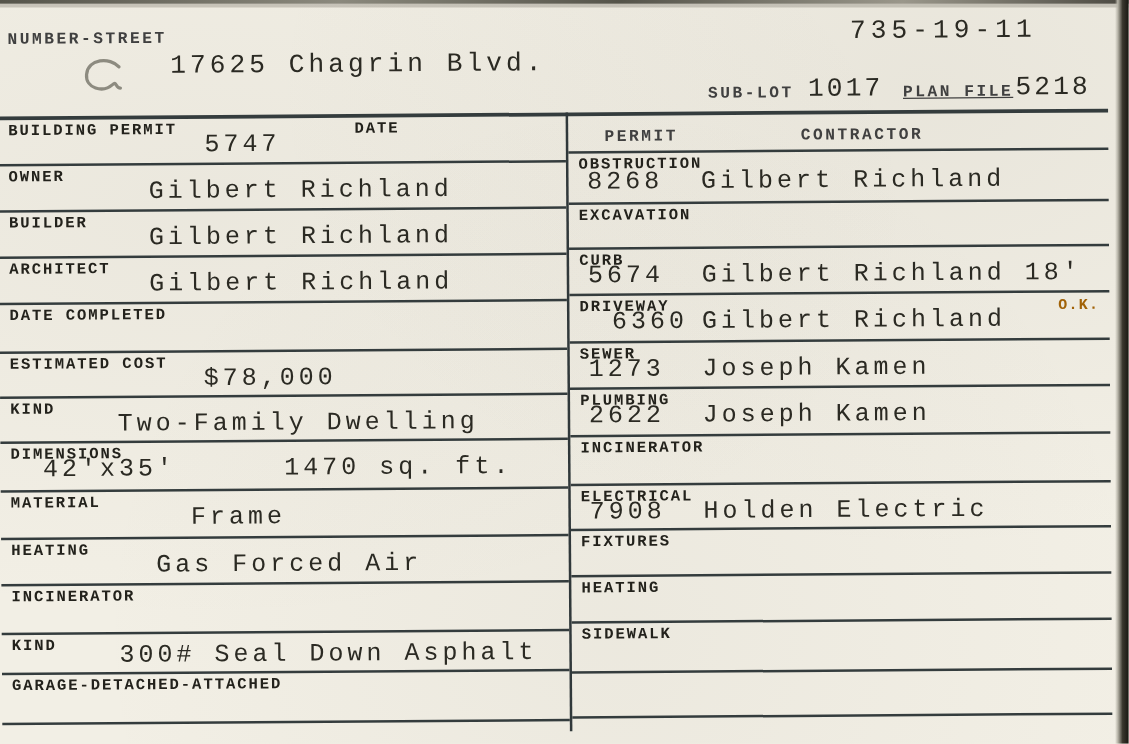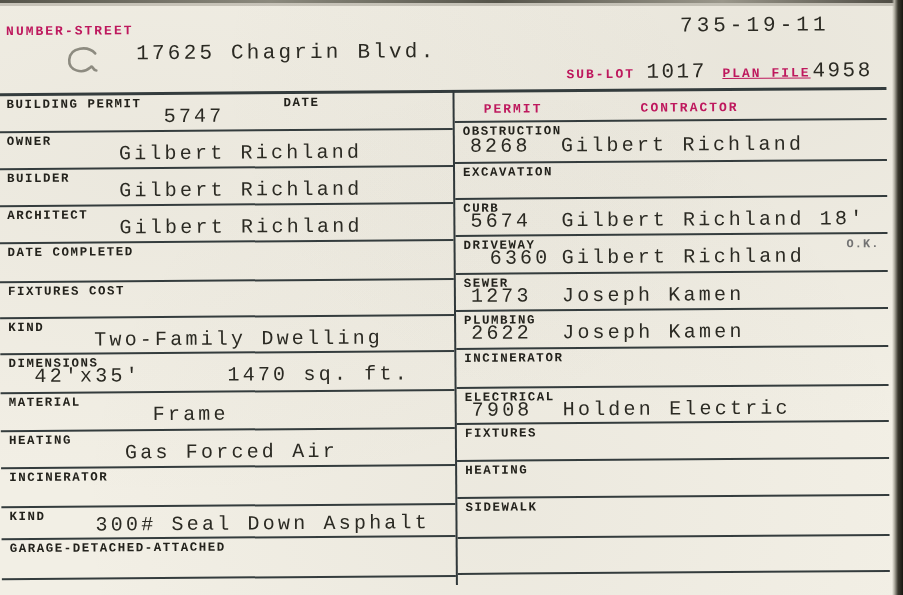--- a/index.html
+++ b/index.html
@@ -24,23 +24,23 @@
   .val{
     position:absolute;top:12px;
     font:20px "Liberation Mono", monospace;
     letter-spacing:3.2px;color:#2b2a23;white-space:nowrap;line-height:1;
   }
   .hline{position:absolute;background:#343c3d;height:2px;}
   .vline{position:absolute;background:#30383a;width:2px;}
   .lrow,.rrow{position:relative;border-bottom:2px solid #343c3d;box-sizing:border-box;}
   #left-col{position:absolute;left:0;top:93px;width:454px;}
   #right-col{position:absolute;left:456px;top:93px;width:432px;}
-  .hdr-small{font:bold 13px "Liberation Mono", monospace;letter-spacing:2px;color:#be185d;position:absolute;white-space:nowrap;}
+  .hdr-small{font:bold 13px "Liberation Mono", monospace;letter-spacing:2px;color:#404040;position:absolute;white-space:nowrap;}
   .hdr-big{font:21px "Liberation Mono", monospace;letter-spacing:2.5px;color:#2b2a23;position:absolute;white-space:nowrap;}
-  .note{position:absolute;font:bold 12px "Liberation Mono", monospace;letter-spacing:1px;color:#737373;}
+  .note{position:absolute;font:bold 12px "Liberation Mono", monospace;letter-spacing:1px;color:#a16207;}
   
   #top-edge{position:absolute;left:0;top:0;width:903px;height:3px;
     background:linear-gradient(to right,#55544a,#8b897d 30%,#55544a 55%,#9a978b 80%,#4a4840);z-index:5;}
   #top-edge2{position:absolute;left:0;top:3px;width:903px;height:3px;background:rgba(150,147,135,0.45);z-index:5;}
   #right-edge{position:absolute;right:0;top:0;width:11px;height:595px;
     background:linear-gradient(to right,rgba(160,157,145,0.0),#b9b6aa 20%,#3a382e 55%,#181711);z-index:5;}
 </style>
 </head>
 <body>
 
@@ -56,21 +56,21 @@
     <path d="M33 9 C26 1 8 2 7 15 C6 26 20 30 28 23 C31 20 30 26 34 26" fill="none" stroke="#8d8b80" stroke-width="2.6" stroke-linecap="round"></path>
   </svg>
 
   <div class="hdr-big" style="left:138px;top:40px;letter-spacing:3.2px;">17625 Chagrin Blvd.</div>
 
   <div class="hdr-big" style="left:682px;top:16px;letter-spacing:4px;">735-19-11</div>
 
   <div class="hdr-small" style="left:568px;top:68px;">SUB-LOT</div>
   <div class="hdr-big" style="left:648px;top:62px;">1017</div>
   <div class="hdr-small" style="left:724px;top:68px;text-decoration:underline;">PLAN FILE</div>
-  <div class="hdr-big" style="left:814px;top:62px;">4958</div>
+  <div class="hdr-big" style="left:814px;top:62px;">5218</div>
 
   <div class="hline" style="left:0;top:90px;width:888px;height:3px;"></div>
   <div class="vline" style="left:454px;top:90px;height:495px;"></div>
 
   <div id="left-col">
 
     <div class="lrow" style="height:37px;">
       <span class="lab">BUILDING PERMIT</span>
       <span class="lab" style="left:285px;">DATE</span>
       <span class="val" style="left:165px;">5747</span>
@@ -89,21 +89,22 @@
     <div class="lrow" style="height:37px;">
       <span class="lab">ARCHITECT</span>
       <span class="val" style="left:120px;">Gilbert Richland</span>
     </div>
 
     <div class="lrow" style="height:39px;">
       <span class="lab">DATE COMPLETED</span>
     </div>
 
     <div class="lrow" style="height:36px;">
-      <span class="lab">FIXTURES COST</span>
+      <span class="lab">ESTIMATED COST</span>
+      <span class="val" style="left:163px;">$78,000</span>
     </div>
 
     <div class="lrow" style="height:36px;">
       <span class="lab">KIND</span>
       <span class="val" style="left:94px;">Two-Family Dwelling</span>
     </div>
 
     <div class="lrow" style="height:39px;">
       <span class="lab">DIMENSIONS</span>
       <span class="val" style="left:34px;text-align:center;">42'x35'</span>

